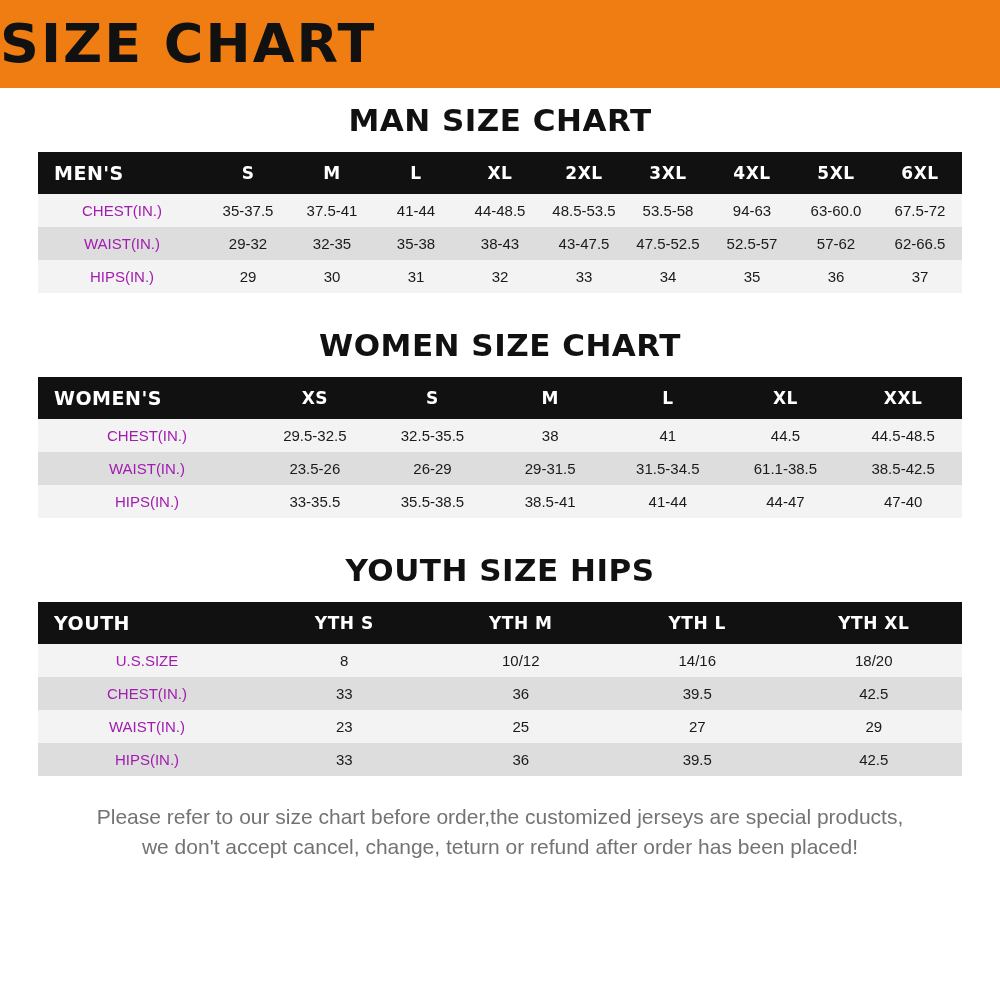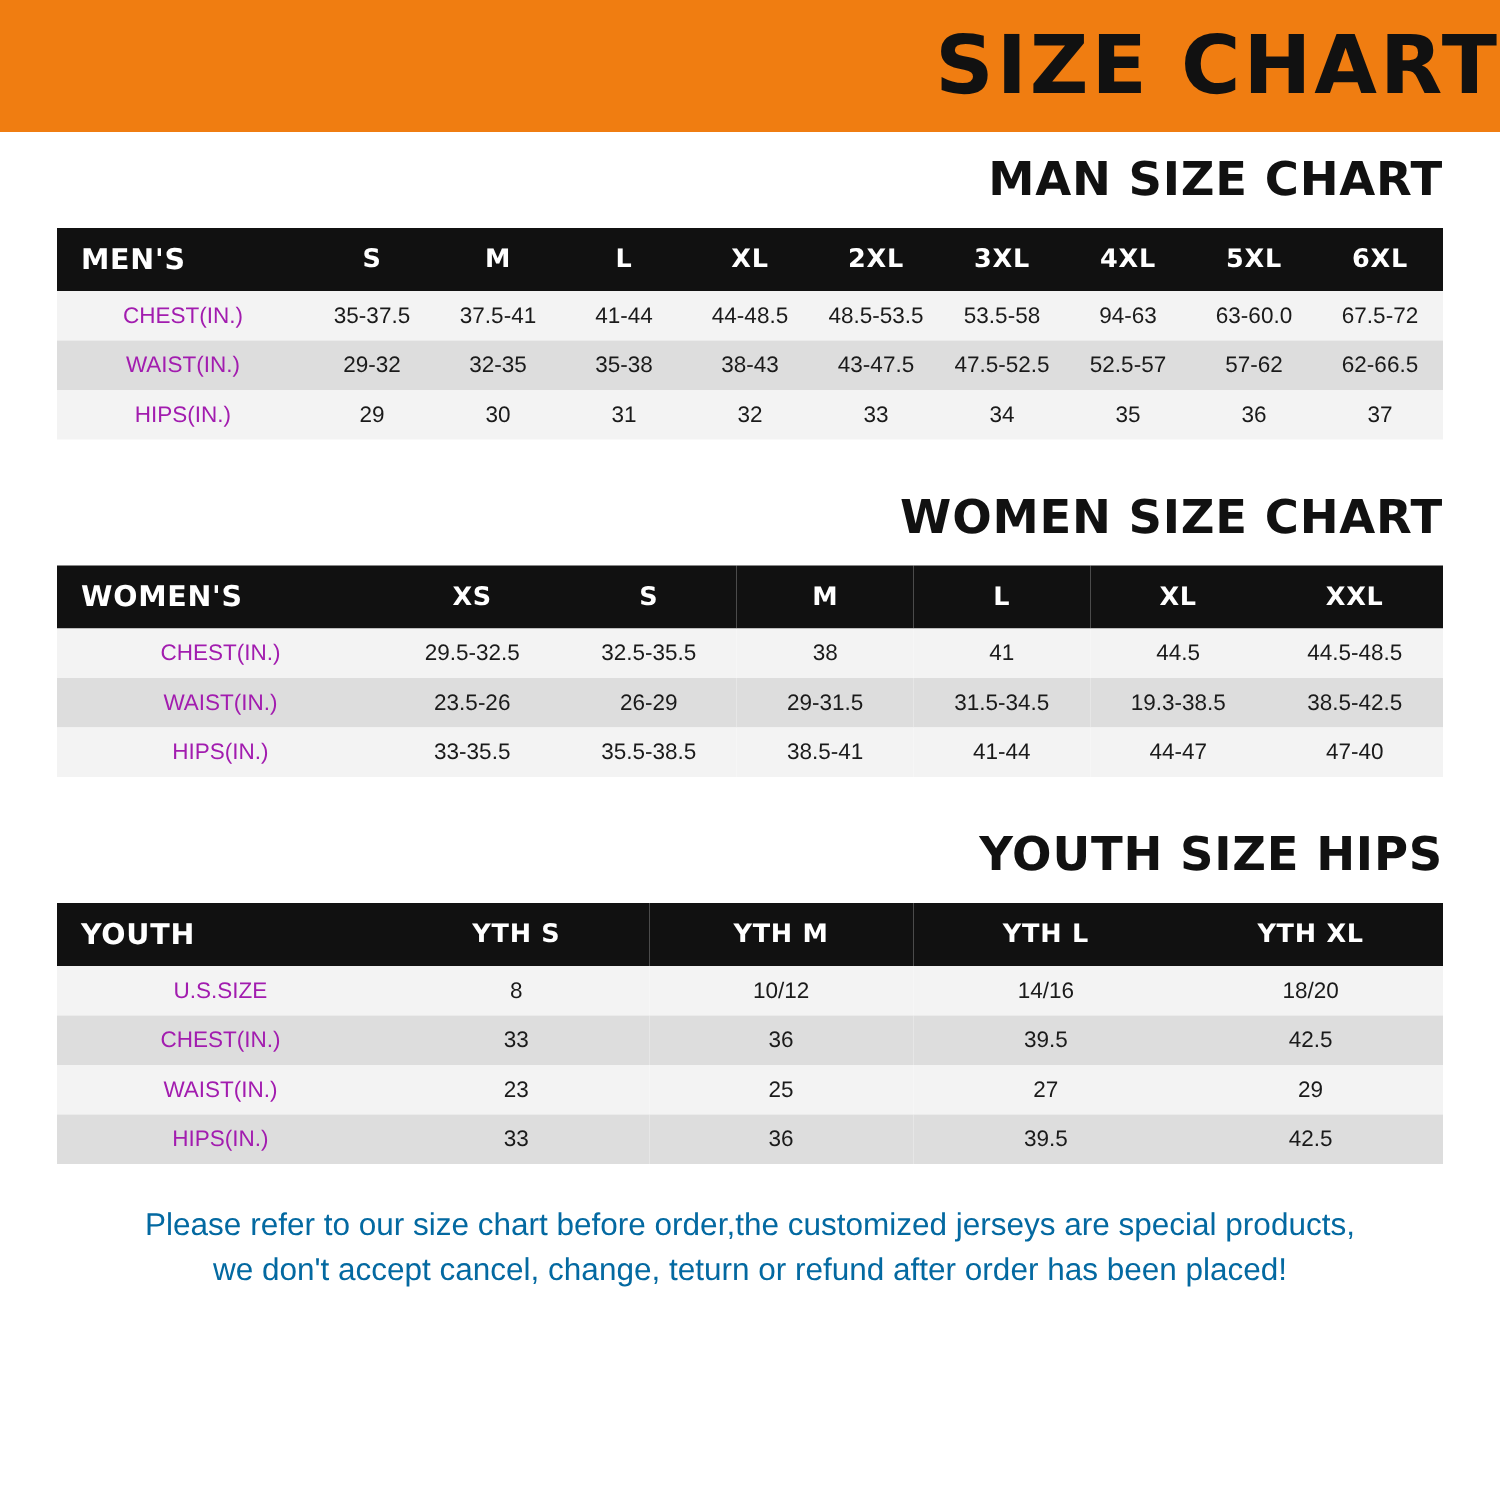--- a/index.html
+++ b/index.html
@@ -20,34 +20,34 @@
     box-sizing: border-box;
     background: #ffffff;
   }
   
   .banner {
     width: 100%;
     height: 88px;
     background: #f07d11;
     display: flex;
     align-items: center;
-    justify-content: flex-end;
+    justify-content: flex-start;
   }
   .banner-title {
     font-family: "DejaVu Sans", sans-serif;
     font-weight: 800;
     font-size: 54px;
     letter-spacing: 2px;
     color: #111111;
     text-align: center;
     line-height: 1;
   }
   
   .section-title {
-    text-align: right;
+    text-align: center;
     font-family: "DejaVu Sans", sans-serif;
     font-weight: 800;
     font-size: 31px;
     color: #111111;
     letter-spacing: 0.5px;
   }
   .section {
     padding: 0 38px;
     box-sizing: border-box;
   }
@@ -102,21 +102,21 @@
   
   .gap-sm { height: 14px; }
   .gap-md { height: 26px; }
   .gap-lg { height: 34px; }
 
   
   .footer-note {
     padding: 0 22px;
     box-sizing: border-box;
     text-align: center;
-    color: #0369a1;
+    color: #737373;
     font-family: "Liberation Sans", sans-serif;
     font-size: 21px;
     line-height: 1.45;
   }
   .footer-note .line { display: block; white-space: nowrap; }
 </style>
 </head>
 <body>
 
 <div class="page">
@@ -212,21 +212,21 @@
           <td>41</td>
           <td>44.5</td>
           <td>44.5-48.5</td>
         </tr>
         <tr class="alt">
           <td class="first-col">WAIST(IN.)</td>
           <td>23.5-26</td>
           <td>26-29</td>
           <td>29-31.5</td>
           <td>31.5-34.5</td>
-          <td>19.3-38.5</td>
+          <td>61.1-38.5</td>
           <td>38.5-42.5</td>
         </tr>
         <tr>
           <td class="first-col">HIPS(IN.)</td>
           <td>33-35.5</td>
           <td>35.5-38.5</td>
           <td>38.5-41</td>
           <td>41-44</td>
           <td>44-47</td>
           <td>47-40</td>

